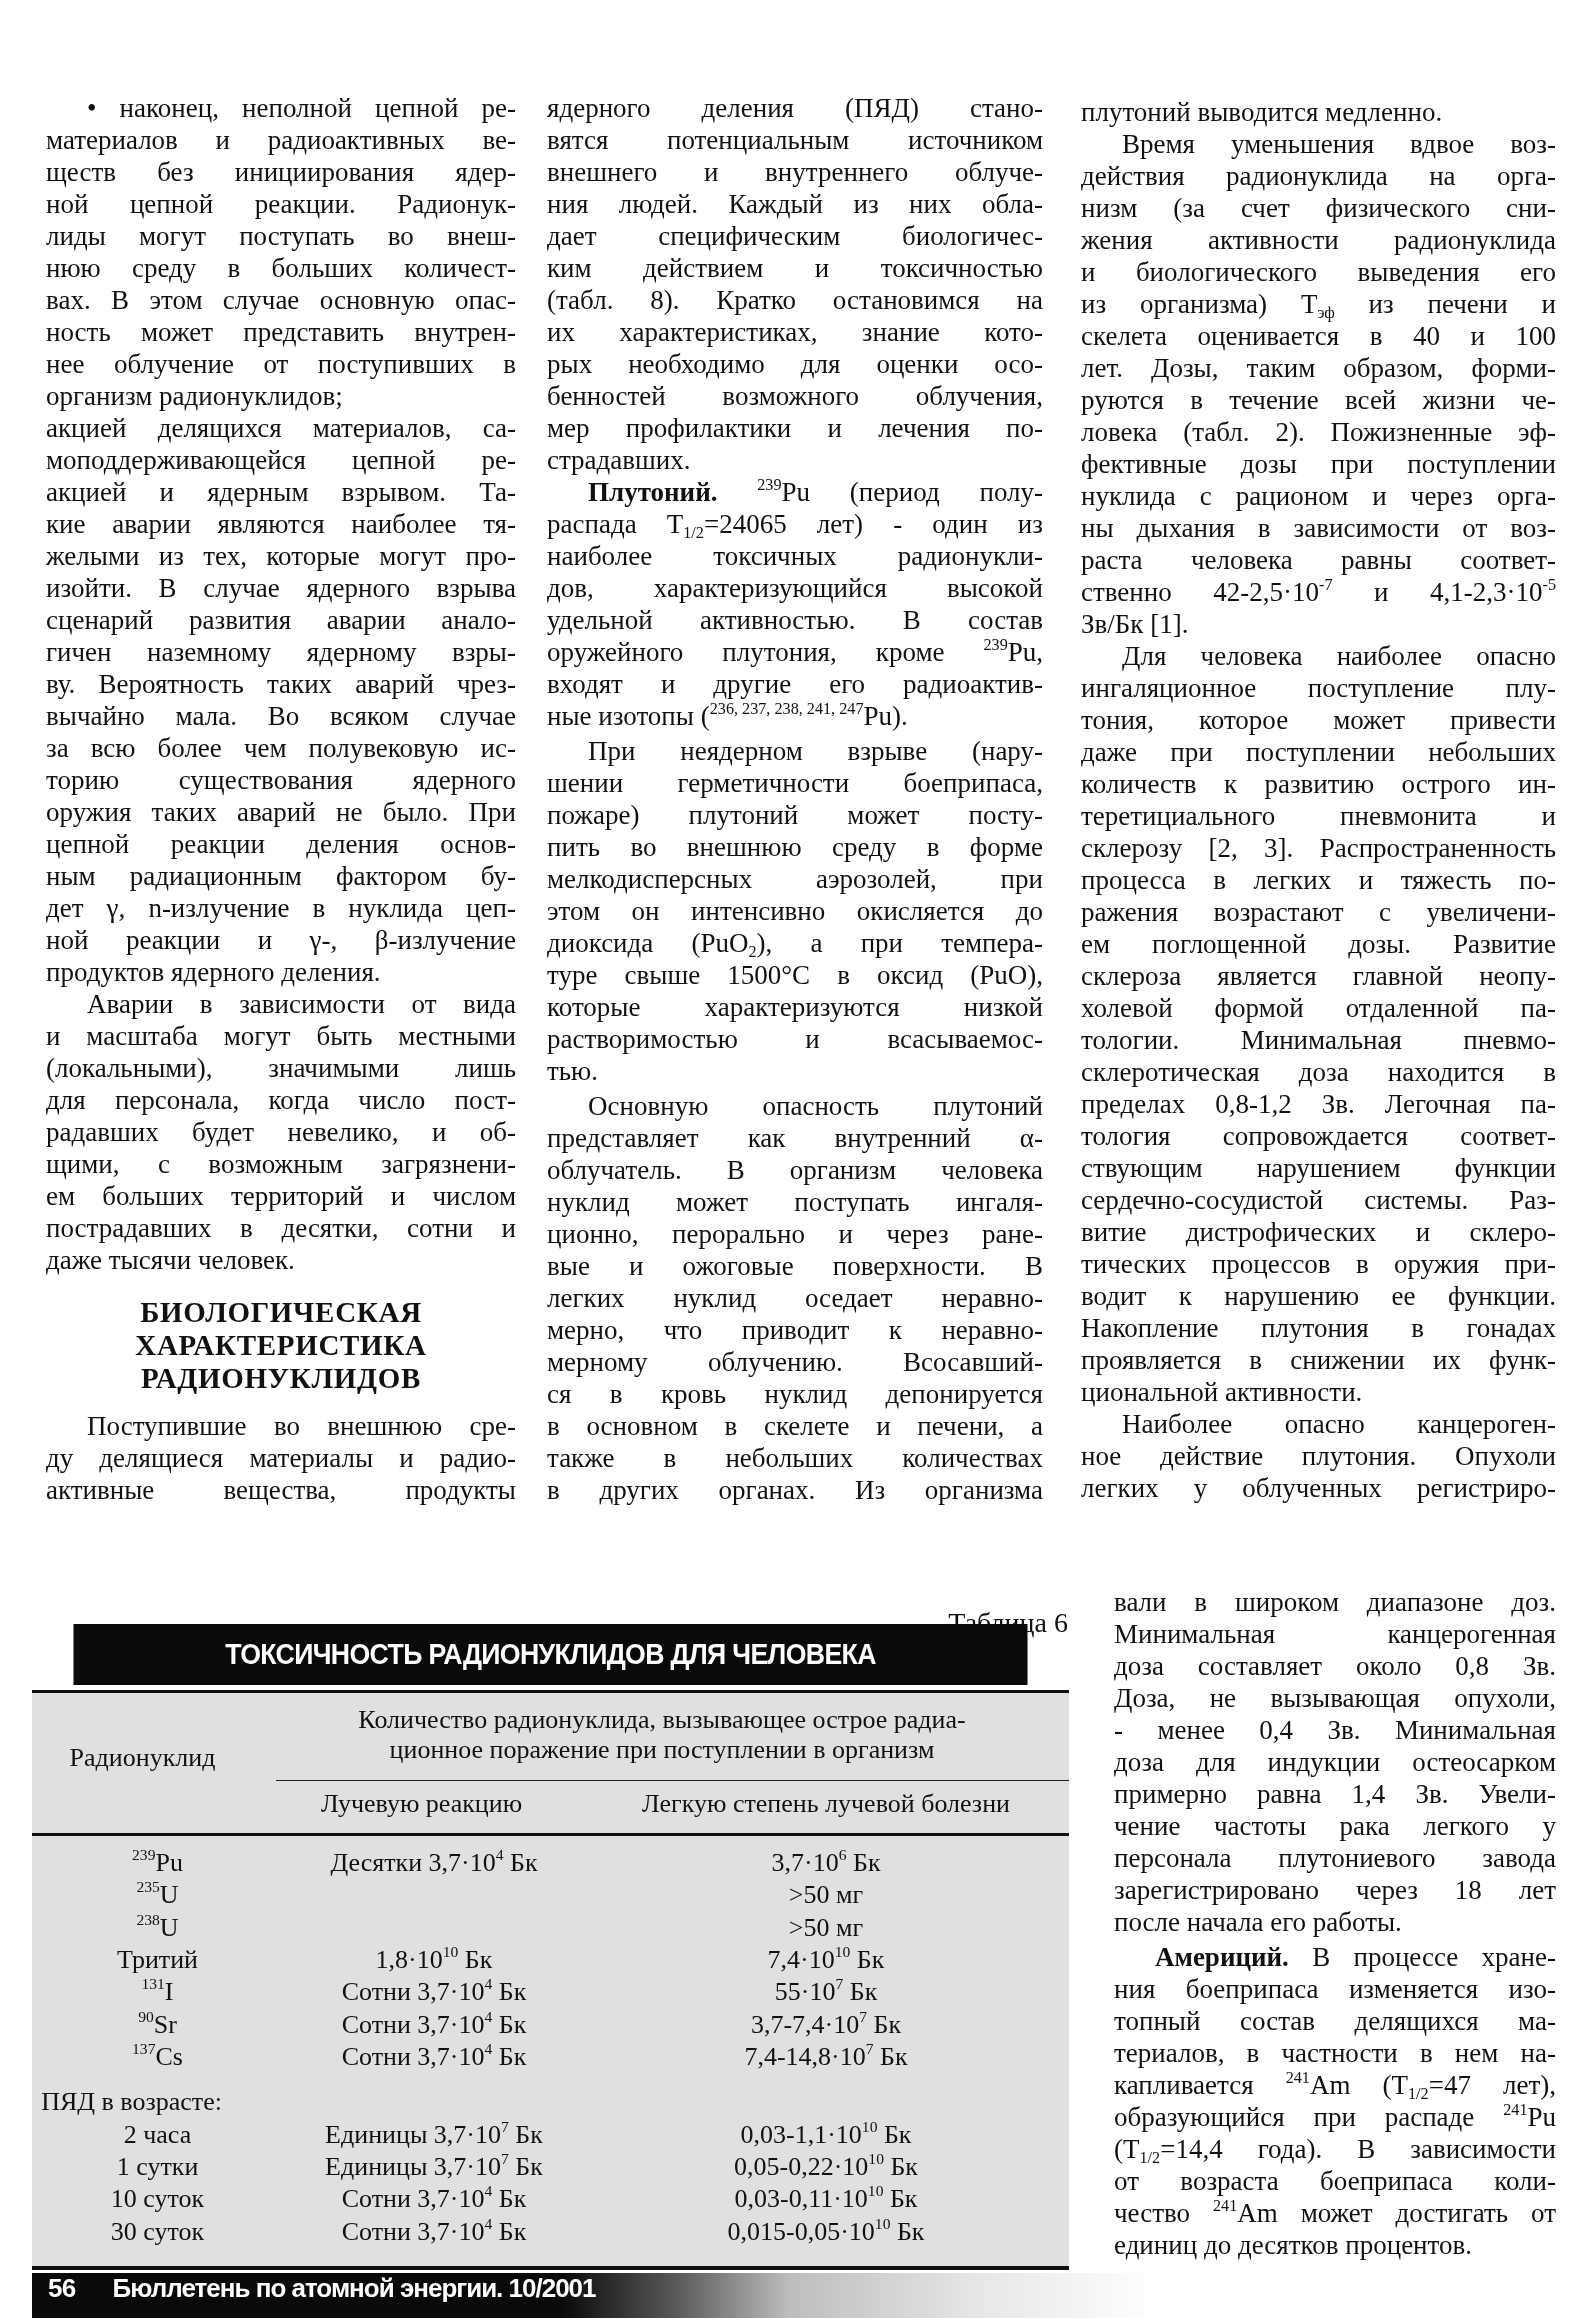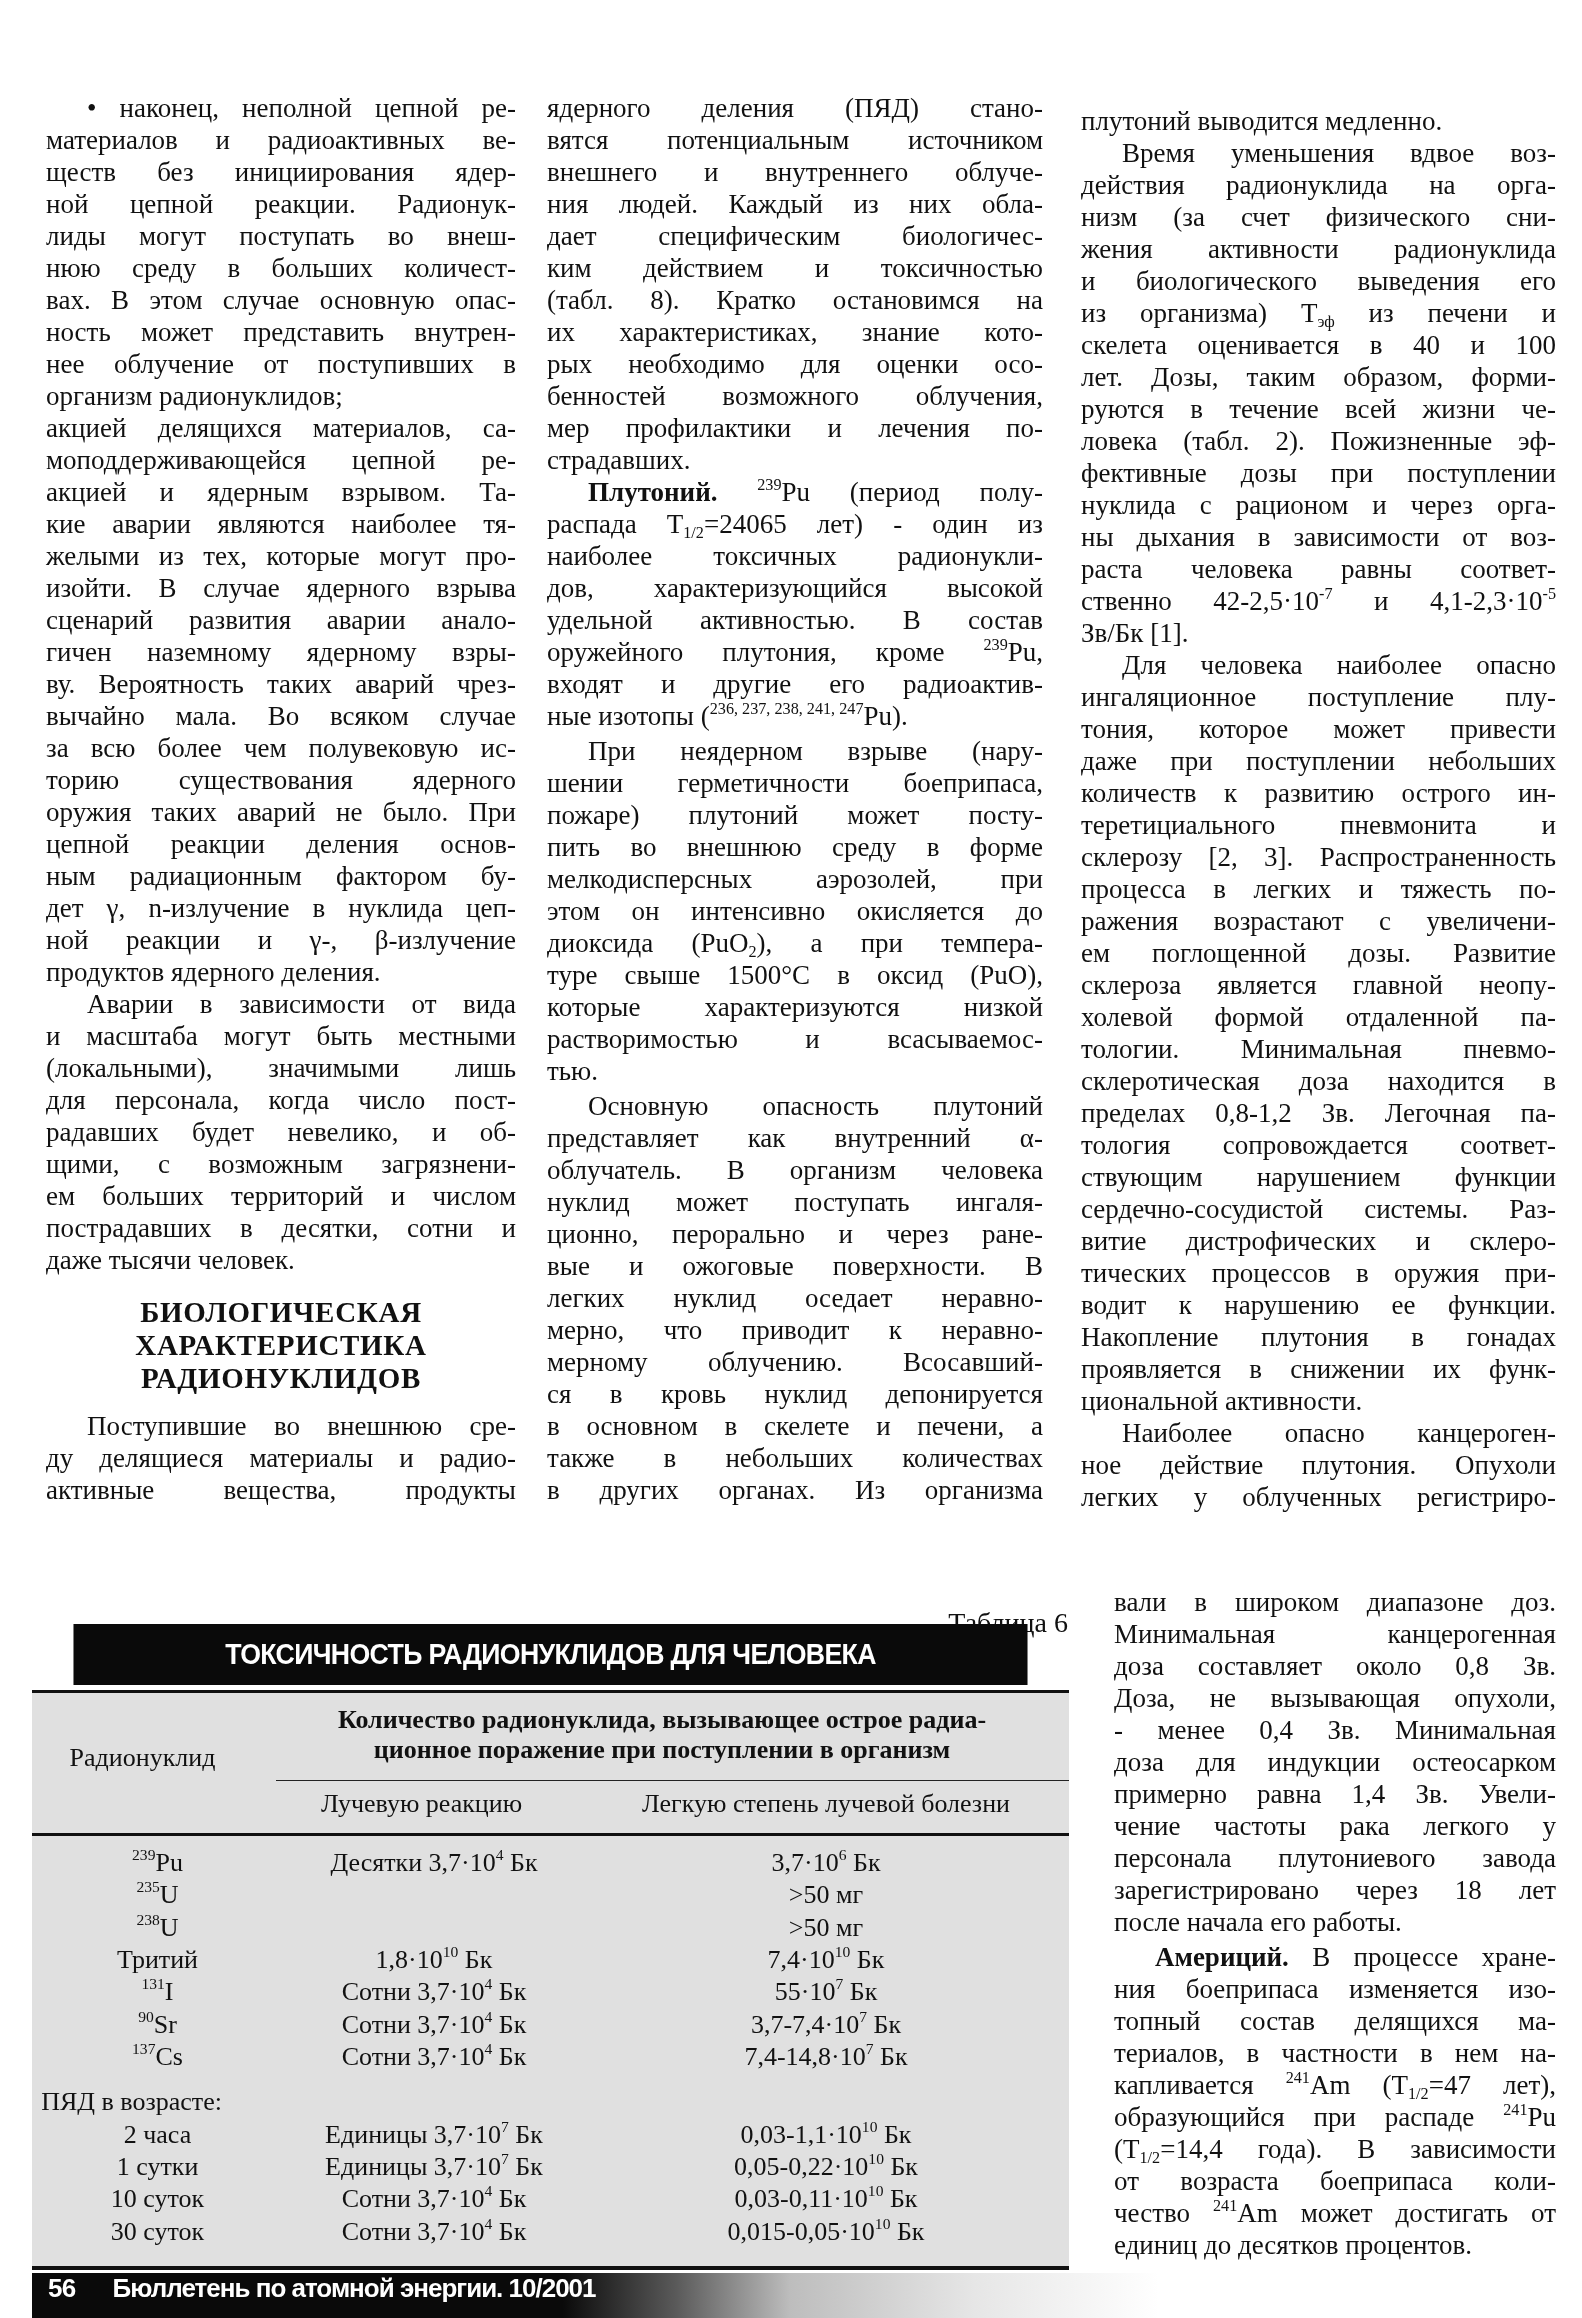--- a/index.html
+++ b/index.html
@@ -8,33 +8,33 @@
   .col{position:absolute;font-size:27px;line-height:32px;text-align:justify;}
   .col p{margin:0;}
   .col p.gap{margin-top:3px;}
   .col .ln{display:block;text-align:justify;text-align-last:justify;white-space:nowrap;}
   .col .ln.last{text-align-last:left;}
   b{font-weight:bold;}
   sup{font-size:0.6em;line-height:0;vertical-align:0.7em;}
   sub{font-size:0.6em;line-height:0;vertical-align:-0.3em;}
   #col-left{left:46px;top:92px;width:470px;}
   #col-mid{left:547px;top:92px;width:496px;}
-  #col-right{left:1081px;top:105px;width:475px;}
+  #col-right{left:1081px;top:96px;width:475px;}
   #col-right2{left:1114px;top:1586px;width:442px;}
   .heading{text-align:center;font-weight:bold;font-size:29px;line-height:33px;margin:20px 0 14.5px 0;letter-spacing:0.7px;}
   
   #table-caption{position:absolute;left:857px;top:1607px;width:211px;text-align:right;font-size:28px;line-height:32px;}
   #table{position:absolute;left:32px;top:1624px;width:1037px;height:646px;}
   #table-title{height:61px;background:#0a0a0a;color:#fff;font-family:"Liberation Sans","DejaVu Sans",sans-serif;
       font-weight:bold;font-size:29px;display:flex;align-items:center;justify-content:center;letter-spacing:-0.7px;
       transform:scaleX(0.92);transform-origin:center;}
   #table-body{position:absolute;top:66px;left:0;right:0;bottom:0;background:#e0e0e0;border-top:3.3px solid #111;border-bottom:4px solid #111;}
   .th{position:absolute;font-size:26px;line-height:30px;text-align:center;}
   #th-nuclide{left:0;width:221px;top:50px;}
-  #th-group{left:224px;width:812px;top:12px;font-weight:bold;}
+  #th-group{left:224px;width:812px;top:12px;}
   #th-rule{position:absolute;left:244px;right:0;top:87px;border-top:1.3px solid #222;}
   #th-c1{left:228px;width:323px;top:96px;}
   #th-c2{left:551px;width:486px;top:96px;}
   #th-rule2{position:absolute;left:0;right:0;top:140px;border-top:3.3px solid #111;}
   .trow{position:absolute;left:0;right:0;height:26px;font-size:26px;line-height:29px;}
   .trow .c0{position:absolute;left:0;width:251px;text-align:center;}
   .trow .c1{position:absolute;left:237px;width:330px;text-align:center;}
   .trow .c2{position:absolute;left:551px;width:486px;text-align:center;}
   .trow .grp{position:absolute;left:9.2px;text-align:left;}
   

